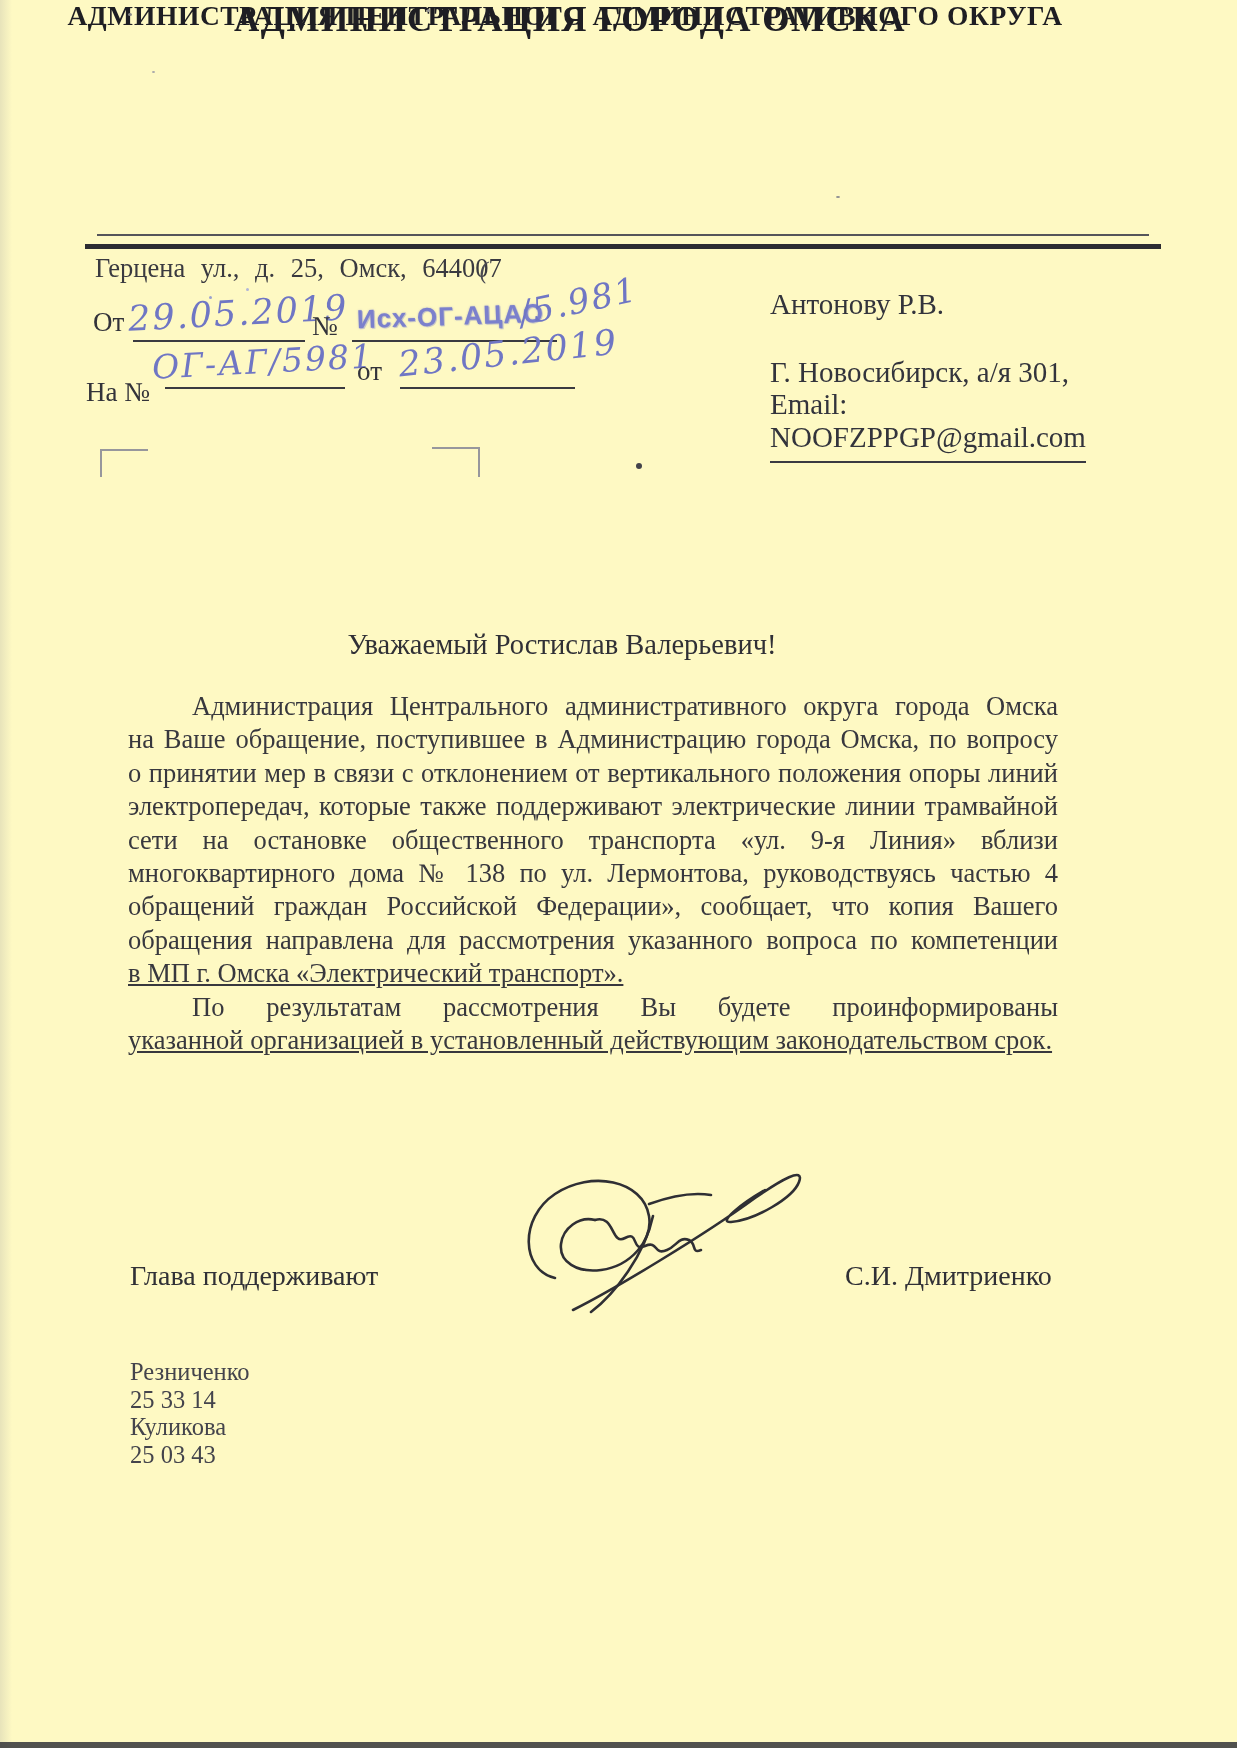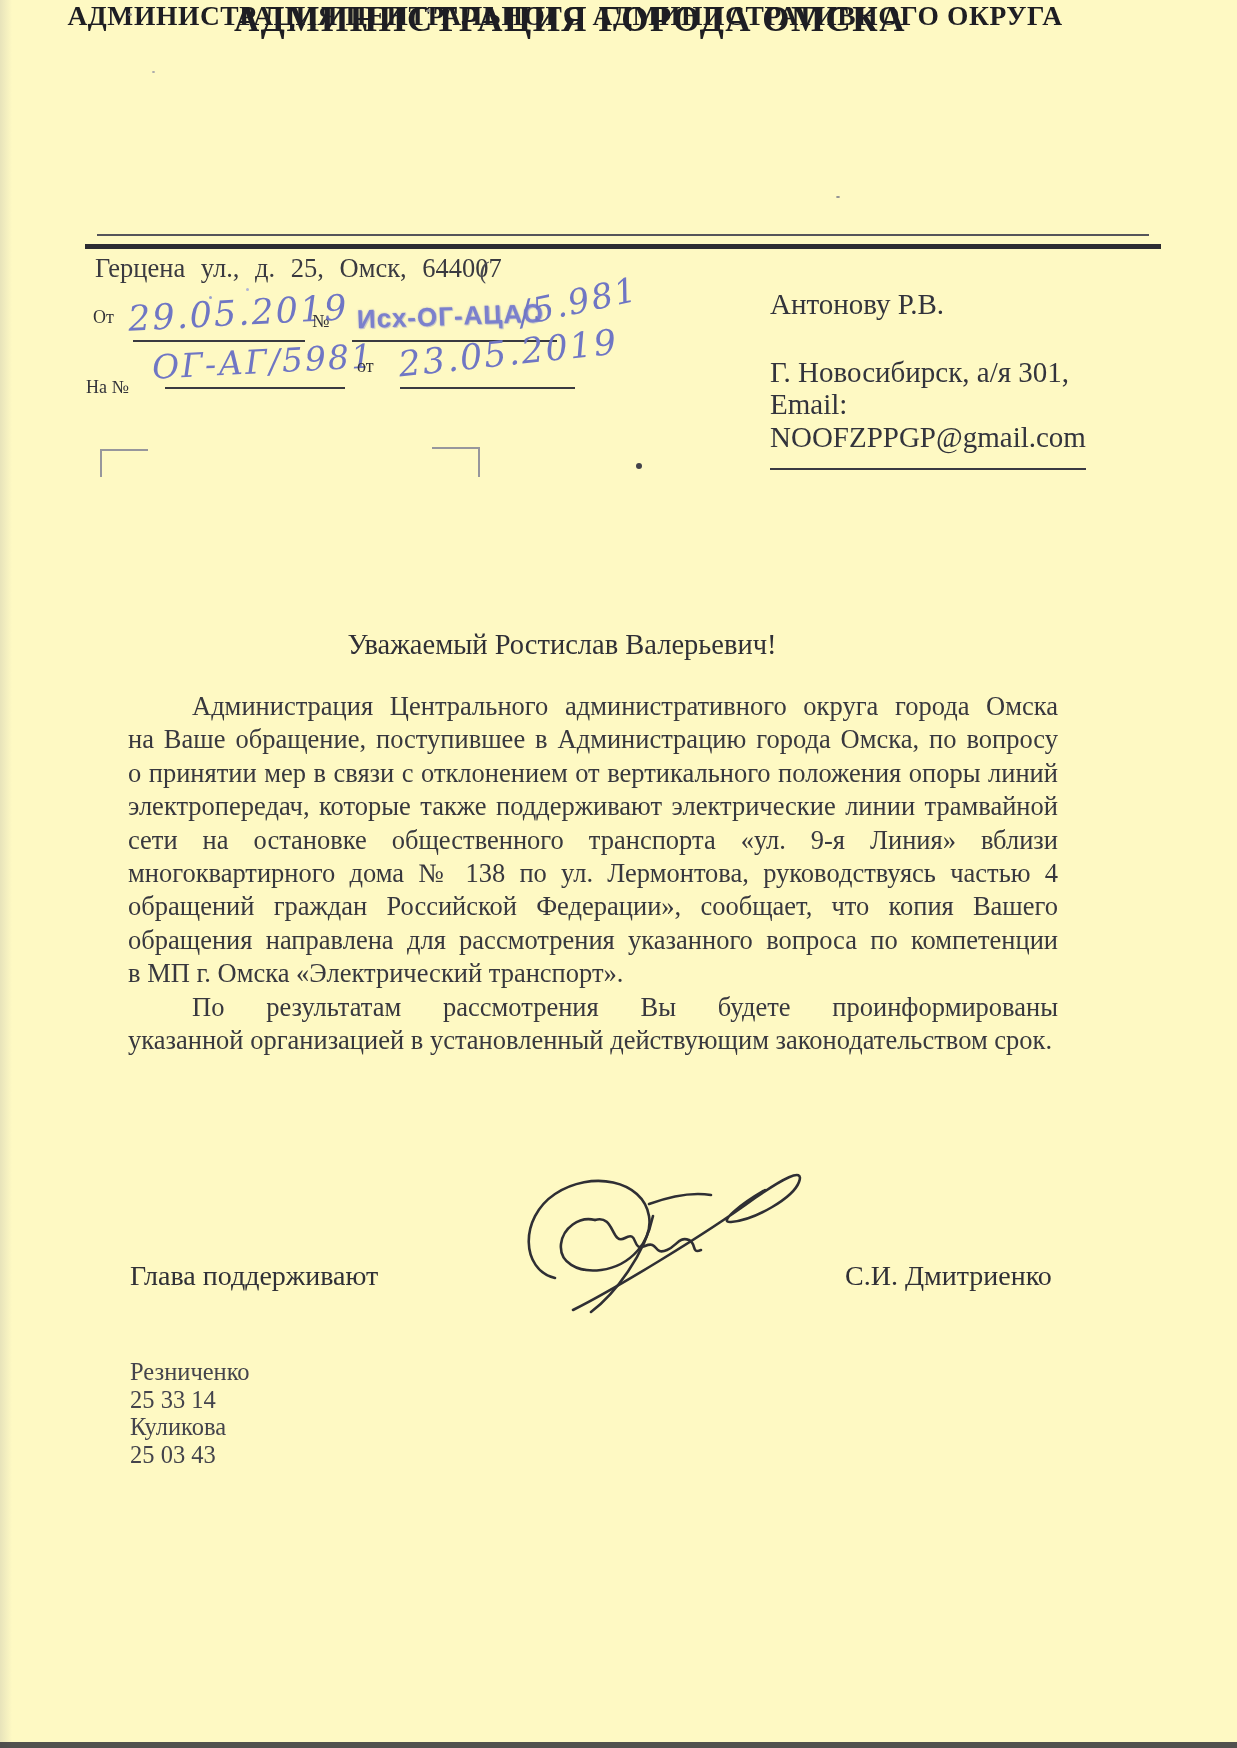--- a/index.html
+++ b/index.html
@@ -28,58 +28,58 @@
   }
   .rule-thin{left:97px;top:234px;width:1052px;height:2px;background:#55555a;}
   .rule-thick{left:85px;top:244px;width:1076px;height:5px;background:#2c2c31;}
 
   .sender-address{
     left:95px;top:253px;
     font-size:26.5px;word-spacing:9px;color:#3a3a40;
   }
 
   
-  .form-label{font-size:18px;color:#33333a;}
+  .form-label{font-size:27px;color:#33333a;}
   .blank{border-bottom:2.5px solid #3a3a40;}
   .hand{
     font-family:"DejaVu Serif", serif;
     font-style:italic;
     color:#6f76c4;
     letter-spacing:2px;
     white-space:nowrap;
   }
   .stamp{
     font-family:"Liberation Sans", sans-serif;
     font-weight:700;
     color:#7b80cc;
     text-shadow:0 0 2px rgba(123,128,204,.55), 1px 1px 0 rgba(123,128,204,.35);
     letter-spacing:1px;
     white-space:nowrap;
   }
 
   
   .recipient-line{left:770px;font-size:29px;color:#33343c;white-space:nowrap;}
-  .email-underline{border-bottom:2.5px solid #3a3a42;padding-bottom:15px;}
+  .email-underline{border-bottom:2.5px solid #3a3a42;padding-bottom:8px;}
 
   
   .salutation{
     left:0;top:629px;width:1124px;
     text-align:center;font-size:28.5px;color:#303036;
   }
   .body-text{
     left:128px;top:691px;width:930px;
     font-size:26.5px;color:#38383e;
   }
   .para-line{
     height:33.4px;
     text-align:justify;
     text-align-last:justify;
     white-space:nowrap;
   }
-  .para .para-line:last-child{text-align-last:left;}
+  .para .para-line:last-child{text-align-last:left;text-decoration:underline;}
   .para .para-line:first-child{text-indent:64px;}
 
   
   .sig-title{left:130px;top:1260px;font-size:28px;color:#303036;white-space:nowrap;}
   .sig-name{left:845px;top:1260px;font-size:28px;color:#303036;white-space:nowrap;}
   .sig-svg{left:503px;top:1158px;}
 
   
   .contacts{
     left:130px;top:1358px;

